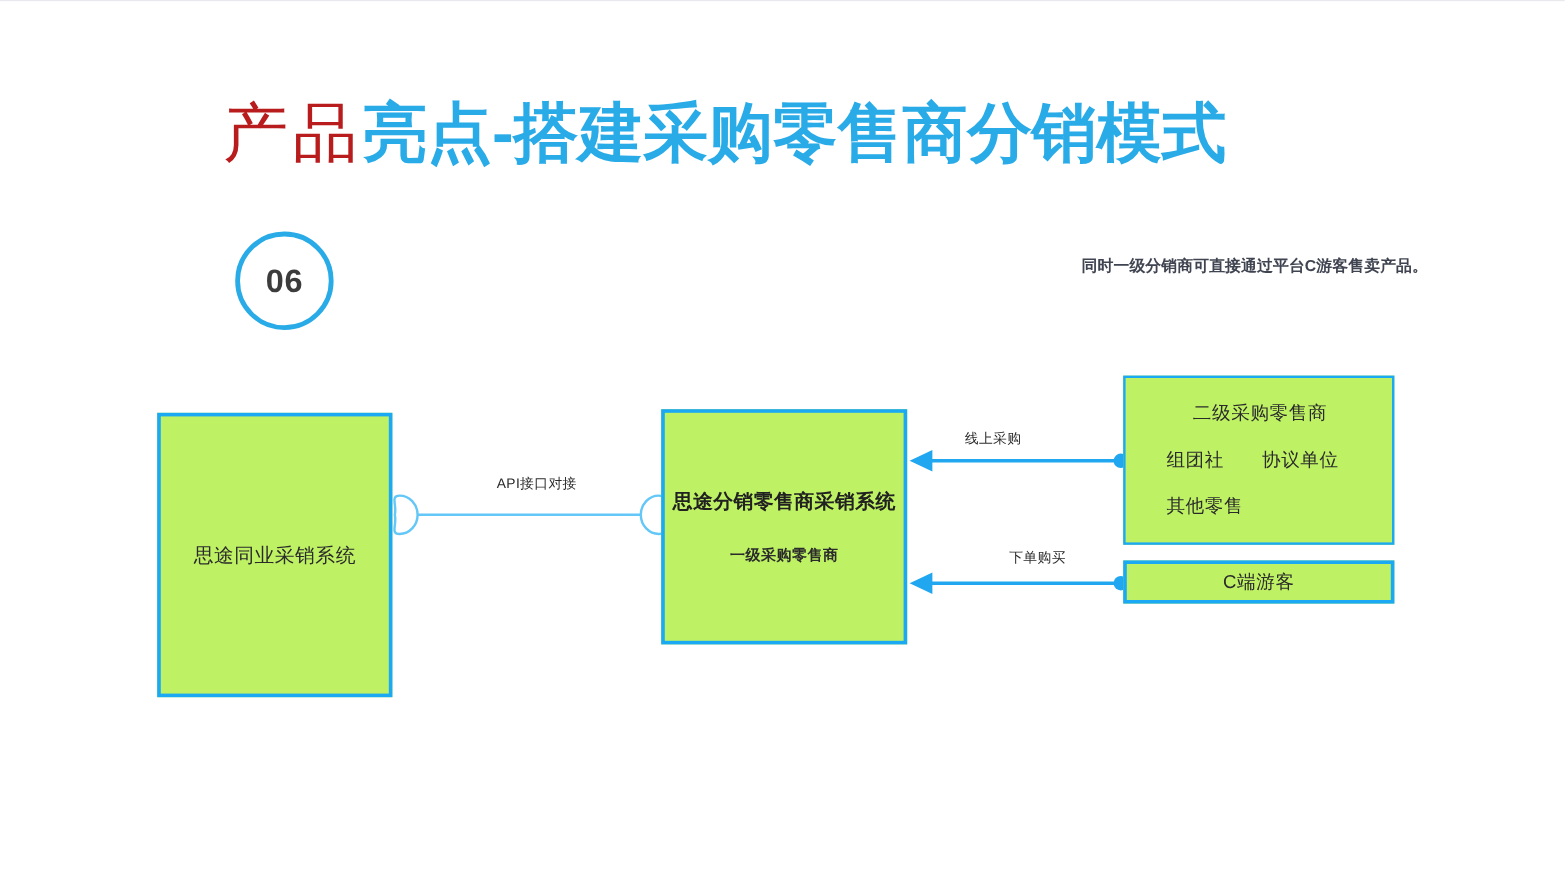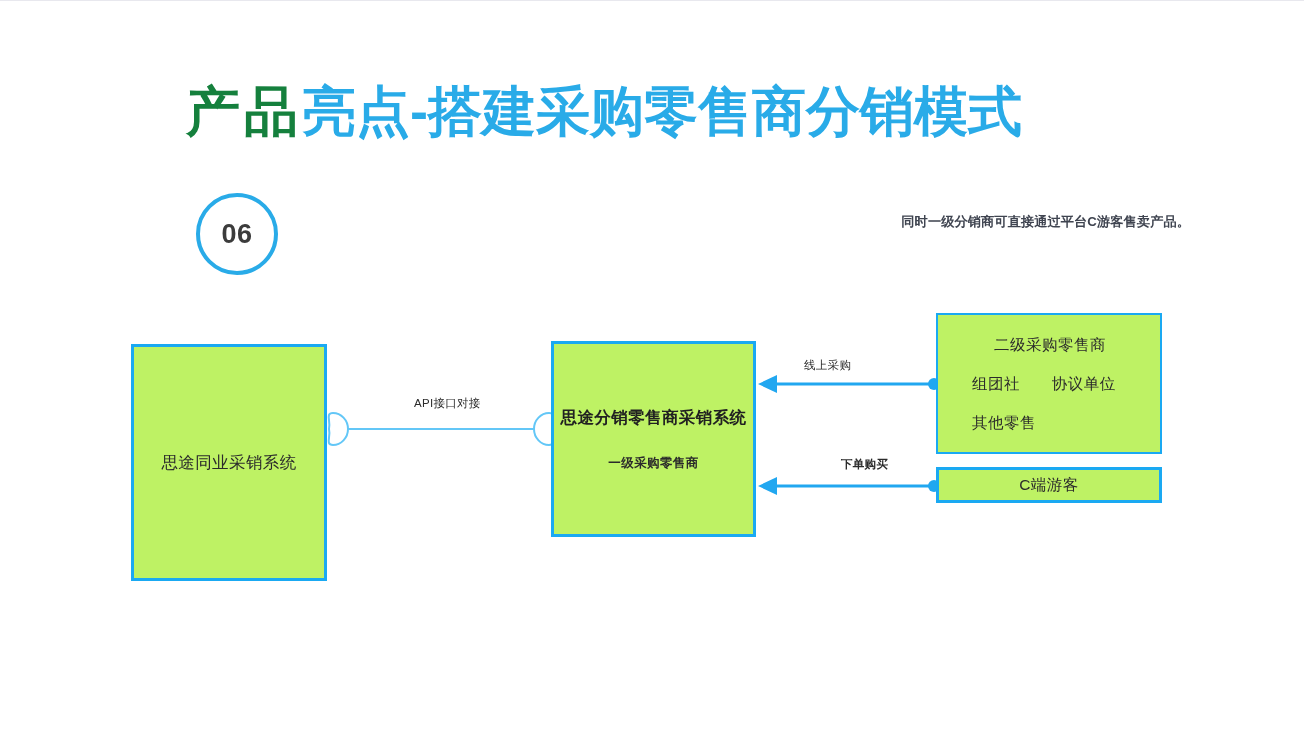--- a/index.html
+++ b/index.html
@@ -27,22 +27,22 @@
     position: absolute;
     left: 186px;
     top: 78px;
     white-space: nowrap;
     font-size: 54px;
     font-weight: 700;
     letter-spacing: 1px;
     line-height: 64px;
   }
   .title-dark {
-    color: #15803d;
-    font-weight: 700;
+    color: #b91c1c;
+    font-weight: 400;
     letter-spacing: 4px;
   }
   .title-blue {
     color: #29abe8;
     font-weight: 700;
     letter-spacing: 0px;
   }
 
   
   .badge {
@@ -161,21 +161,21 @@
   
   .edge-label {
     position: absolute;
     font-size: 11.5px;
     color: #2b2b2b;
     letter-spacing: 0.3px;
     white-space: nowrap;
   }
   #label-api   { left: 414px; top: 395px; }
   #label-online{ left: 804px; top: 357px; }
-  #label-order { left: 841px; top: 456px; font-weight: bold; }
+  #label-order { left: 841px; top: 456px; }
 
   svg.wires {
     position: absolute;
     left: 0; top: 0;
     width: 1304px; height: 733px;
     pointer-events: none;
   }
 </style>
 </head>
 <body>

